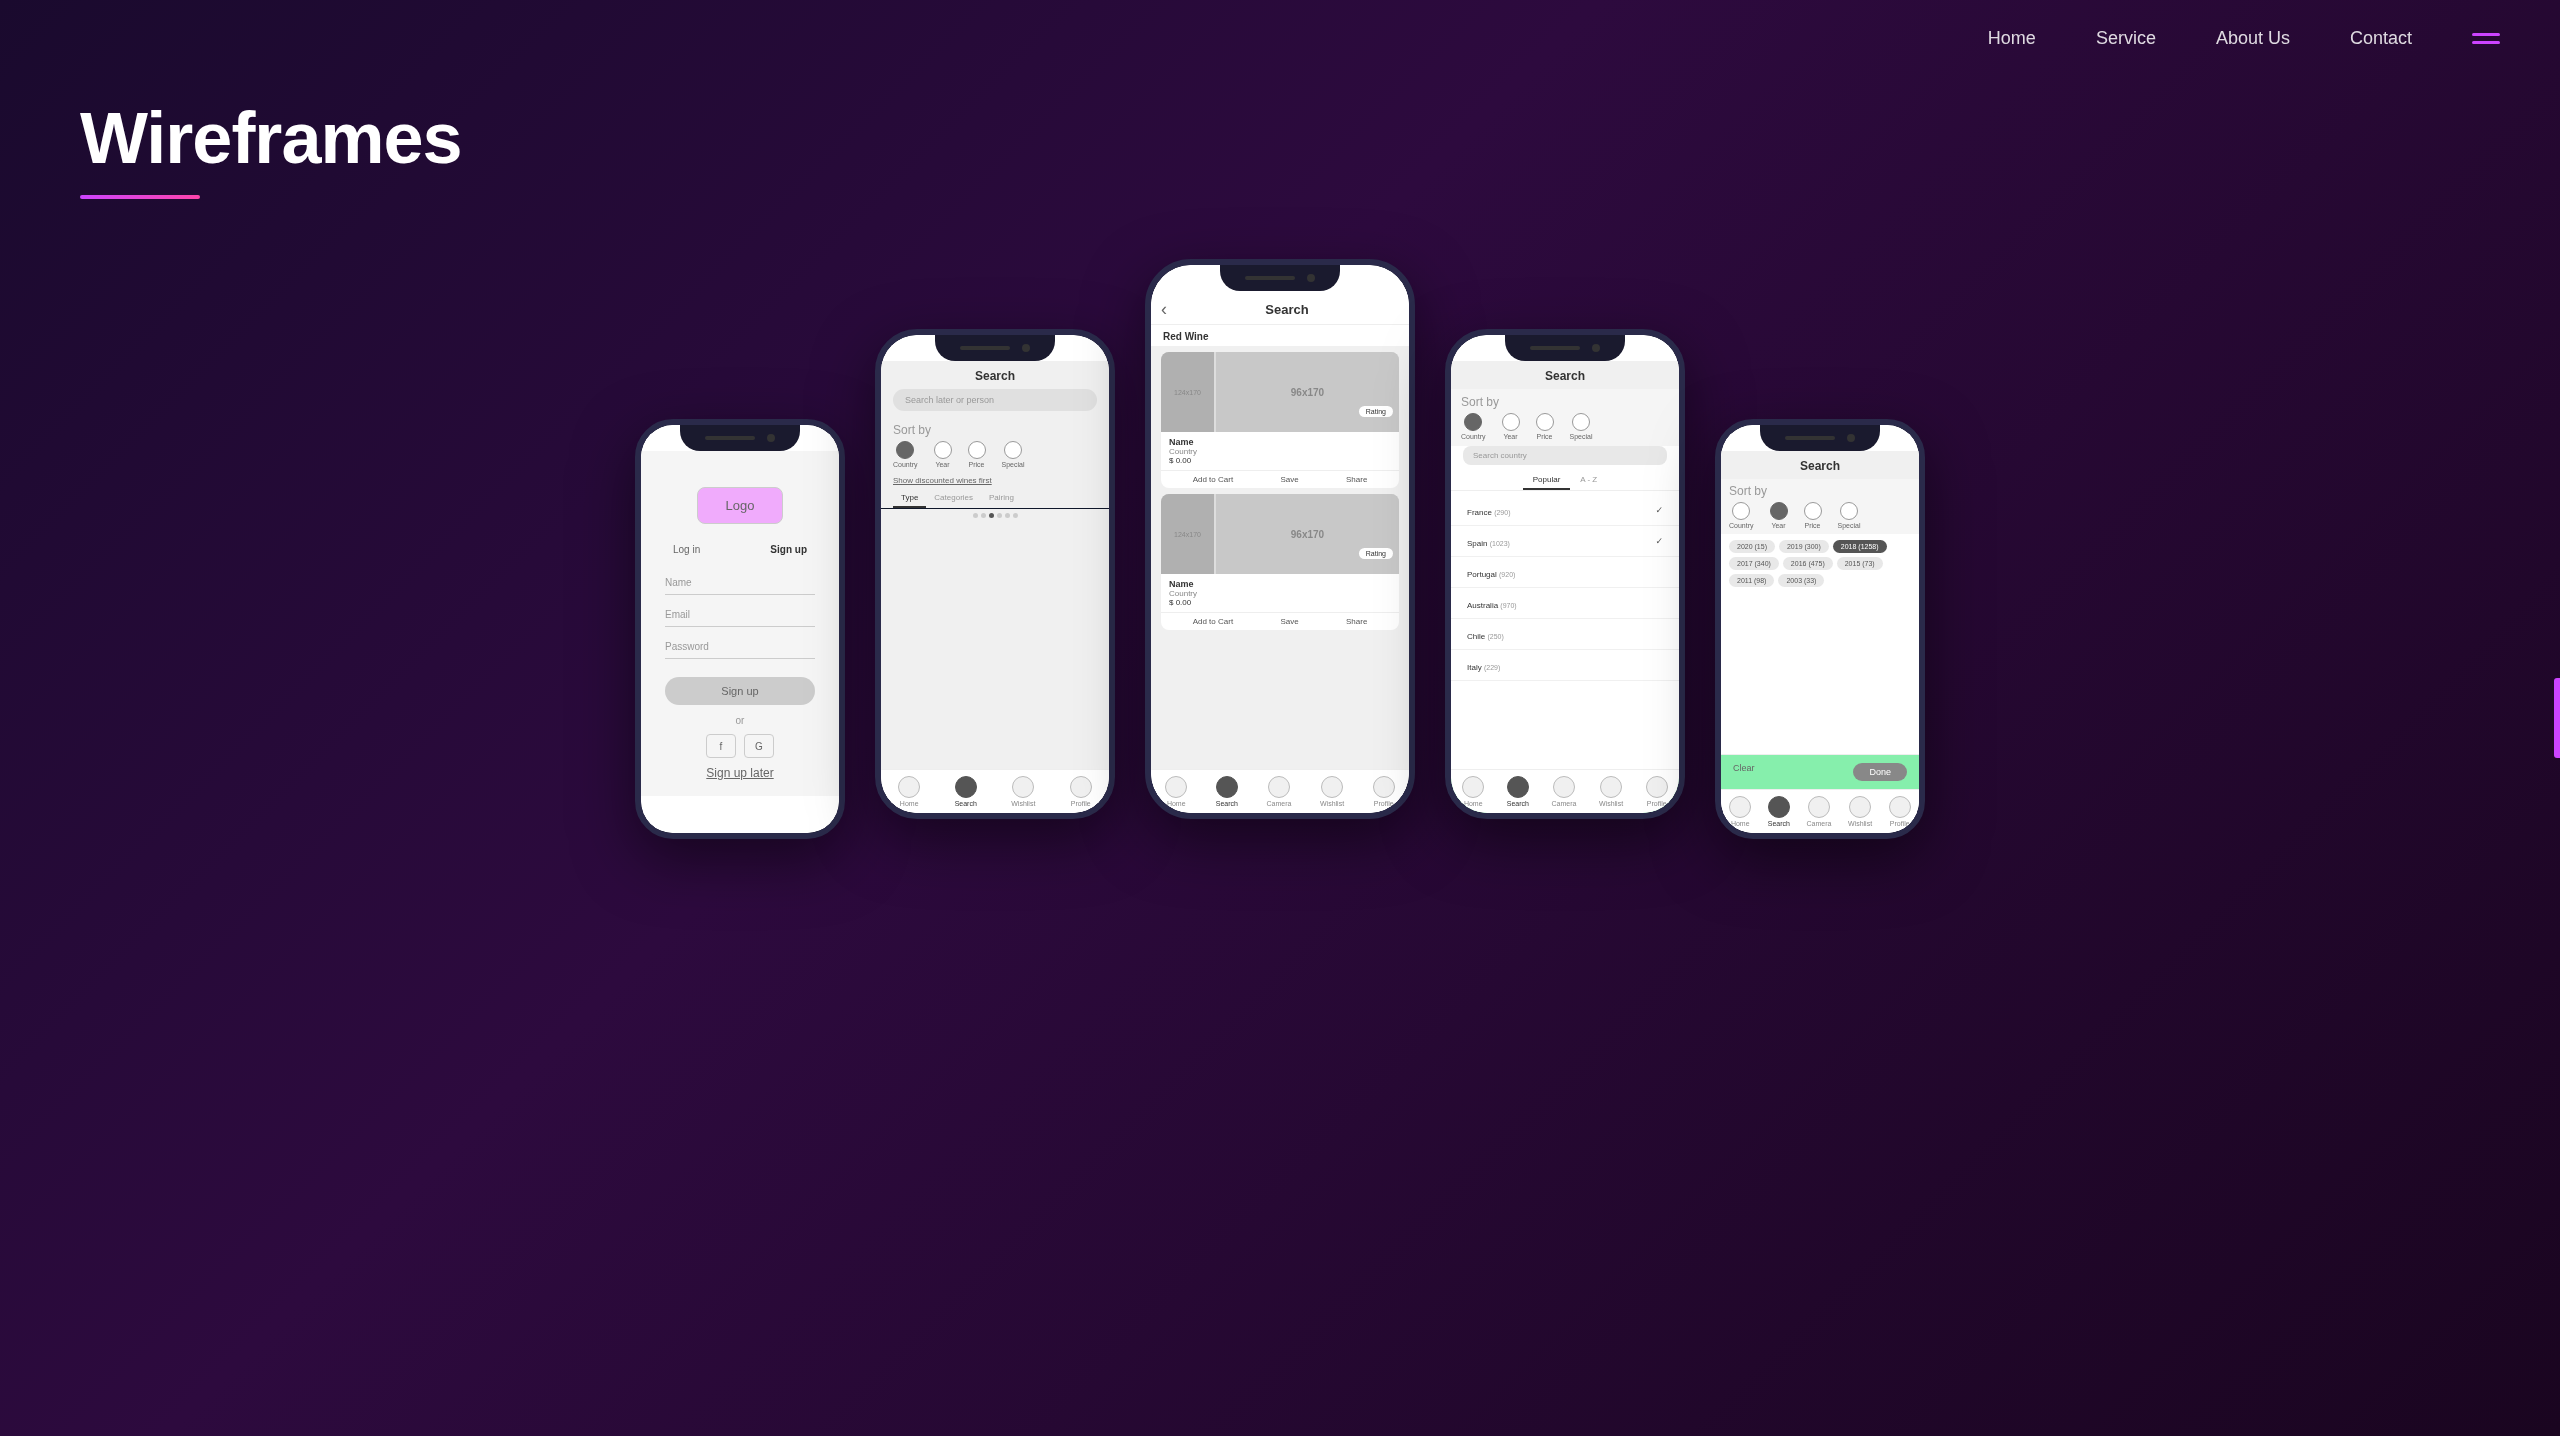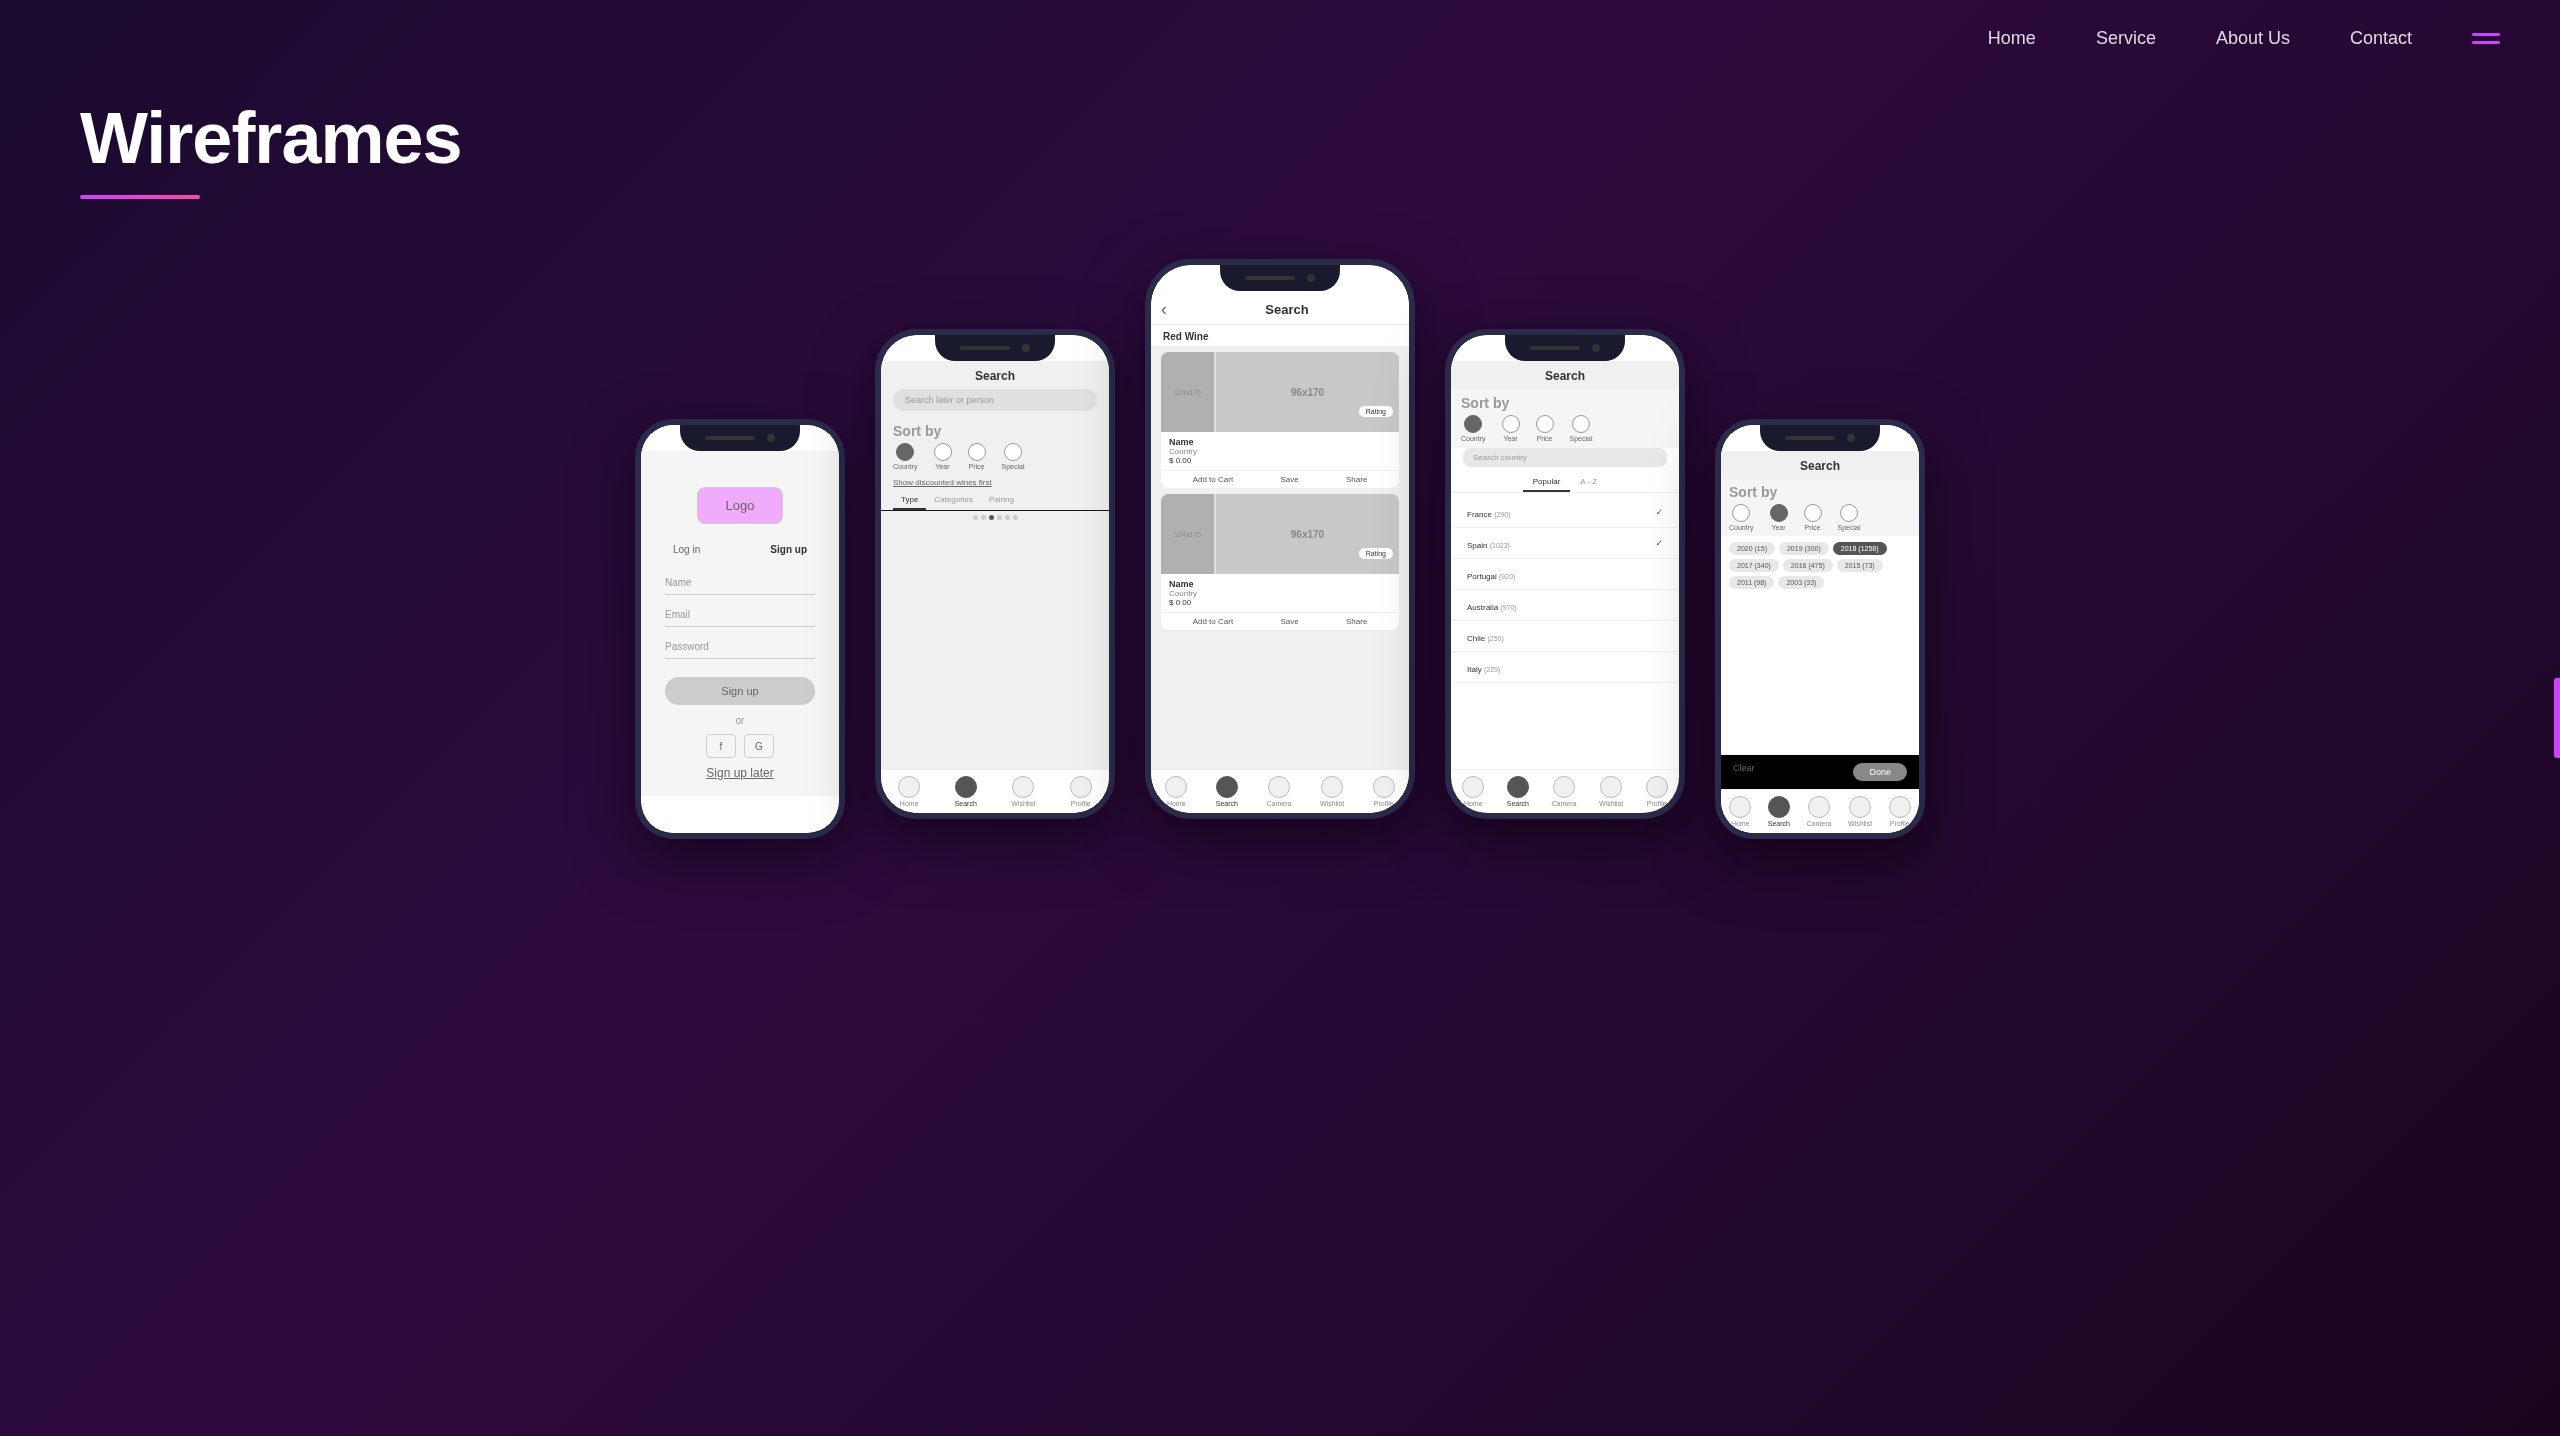--- a/index.html
+++ b/index.html
@@ -246,24 +246,23 @@
       border-radius: 12px;
       padding: 6px 12px;
       font-size: 9px;
       color: #999;
       width: 100%;
     }
     .sort-section {
       padding: 4px 12px;
     }
     .sort-label {
-      font-size: 14px;
+      font-size: 12px;
       color: #999;
       margin-bottom: 4px;
-      font-weight: bold;
     }
     .sort-options {
       display: flex;
       gap: 16px;
     }
     .sort-option {
       display: flex;
       flex-direction: column;
       align-items: center;
       gap: 2px;
@@ -385,21 +384,21 @@
       border-bottom: 1px solid #f0f0f0;
     }
     .country-name { font-size: 8px; color: #333; }
     .country-count { font-size: 7px; color: #999; }
     .check { font-size: 9px; color: #555; }
     .filter-actions {
       display: flex;
       justify-content: space-between;
       padding: 8px 12px;
       border-top: 1px solid #eee;
-      background: #000000;
+      background: #86efac;
     }
     .clear-btn {
       font-size: 9px;
       color: #666;
     }
     .done-btn {
       font-size: 9px;
       color: white;
       background: #888;
       padding: 4px 16px;

